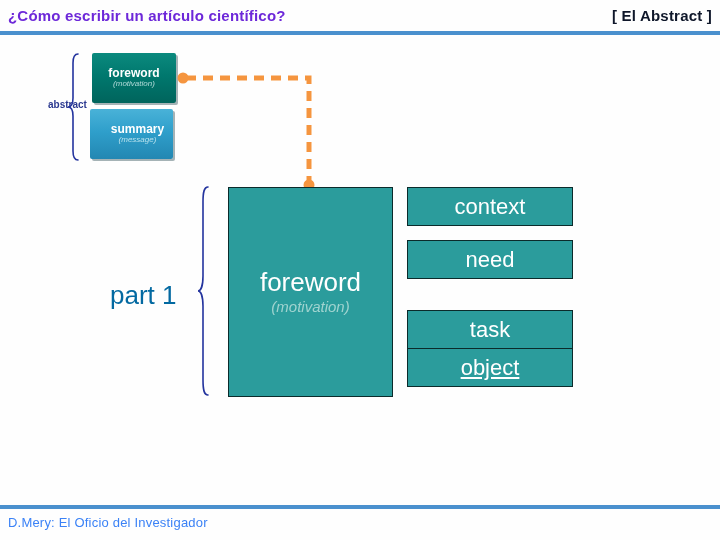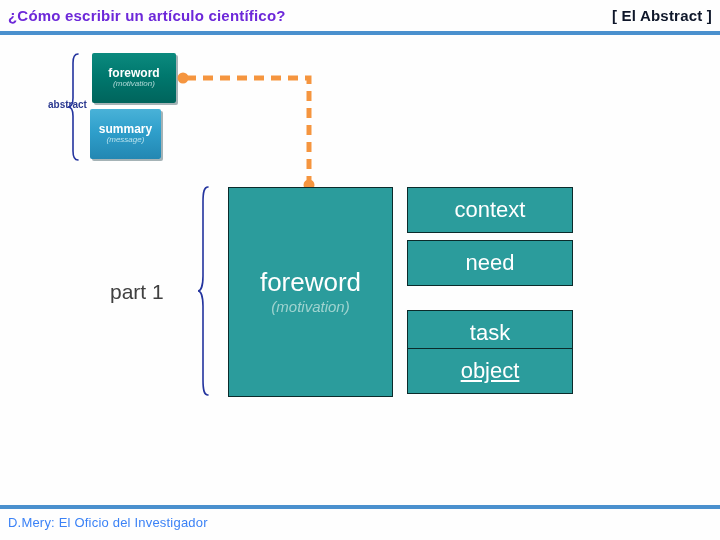--- a/index.html
+++ b/index.html
@@ -35,39 +35,40 @@
     display:flex;flex-direction:column;justify-content:center;line-height:1.1;
     box-shadow:2px 2px 0 rgba(0,40,50,.35);
   }
   .mini-foreword{
     left:92px;top:53px;width:84px;height:50px;
     background:linear-gradient(180deg,#0b8a7e 0%,#00786e 45%,#00645c 100%);
   }
   .mini-summary{
     left:90px;top:109px;width:71px;height:50px;
     background:linear-gradient(180deg,#49b2d8 0%,#2f9fcb 45%,#2387b2 100%);
+    padding-left:12px;
   }
   .mini-box .lbl{font-size:12px;font-weight:bold;color:#fff;}
   .mini-box .sub{font-size:8px;font-style:italic;color:rgba(230,250,250,.75);}
 
   
   .connector{left:0;top:0;pointer-events:none;}
 
   
-  .part1-label{left:110px;top:280px;font-size:21px;color:#404040;}
+  .part1-label{left:110px;top:280px;font-size:26px;color:#0369a1;}
   .big-box{
     left:228px;top:187px;width:165px;height:210px;
     background:#2b9c9c;border:1px solid #0b2b2b;box-sizing:border-box;
     display:flex;flex-direction:column;justify-content:center;text-align:center;line-height:1.15;
   }
   .big-box .lbl{font-size:26px;color:#fff;}
   .big-box .sub{font-size:15px;font-style:italic;color:#9fd3cf;}
 
   .item-box{
-    left:407px;width:166px;height:46px;
+    left:407px;width:166px;height:39px;
     background:#2b9c9c;border:1px solid #0b2b2b;box-sizing:border-box;
     display:flex;align-items:center;justify-content:center;
     font-size:22px;color:#fff;
   }
   .item-context{top:187px;}
   .item-need{top:240px;}
   .item-task{top:310px;}
   .item-object{top:348px;text-decoration:underline;}
 </style>
 </head>

